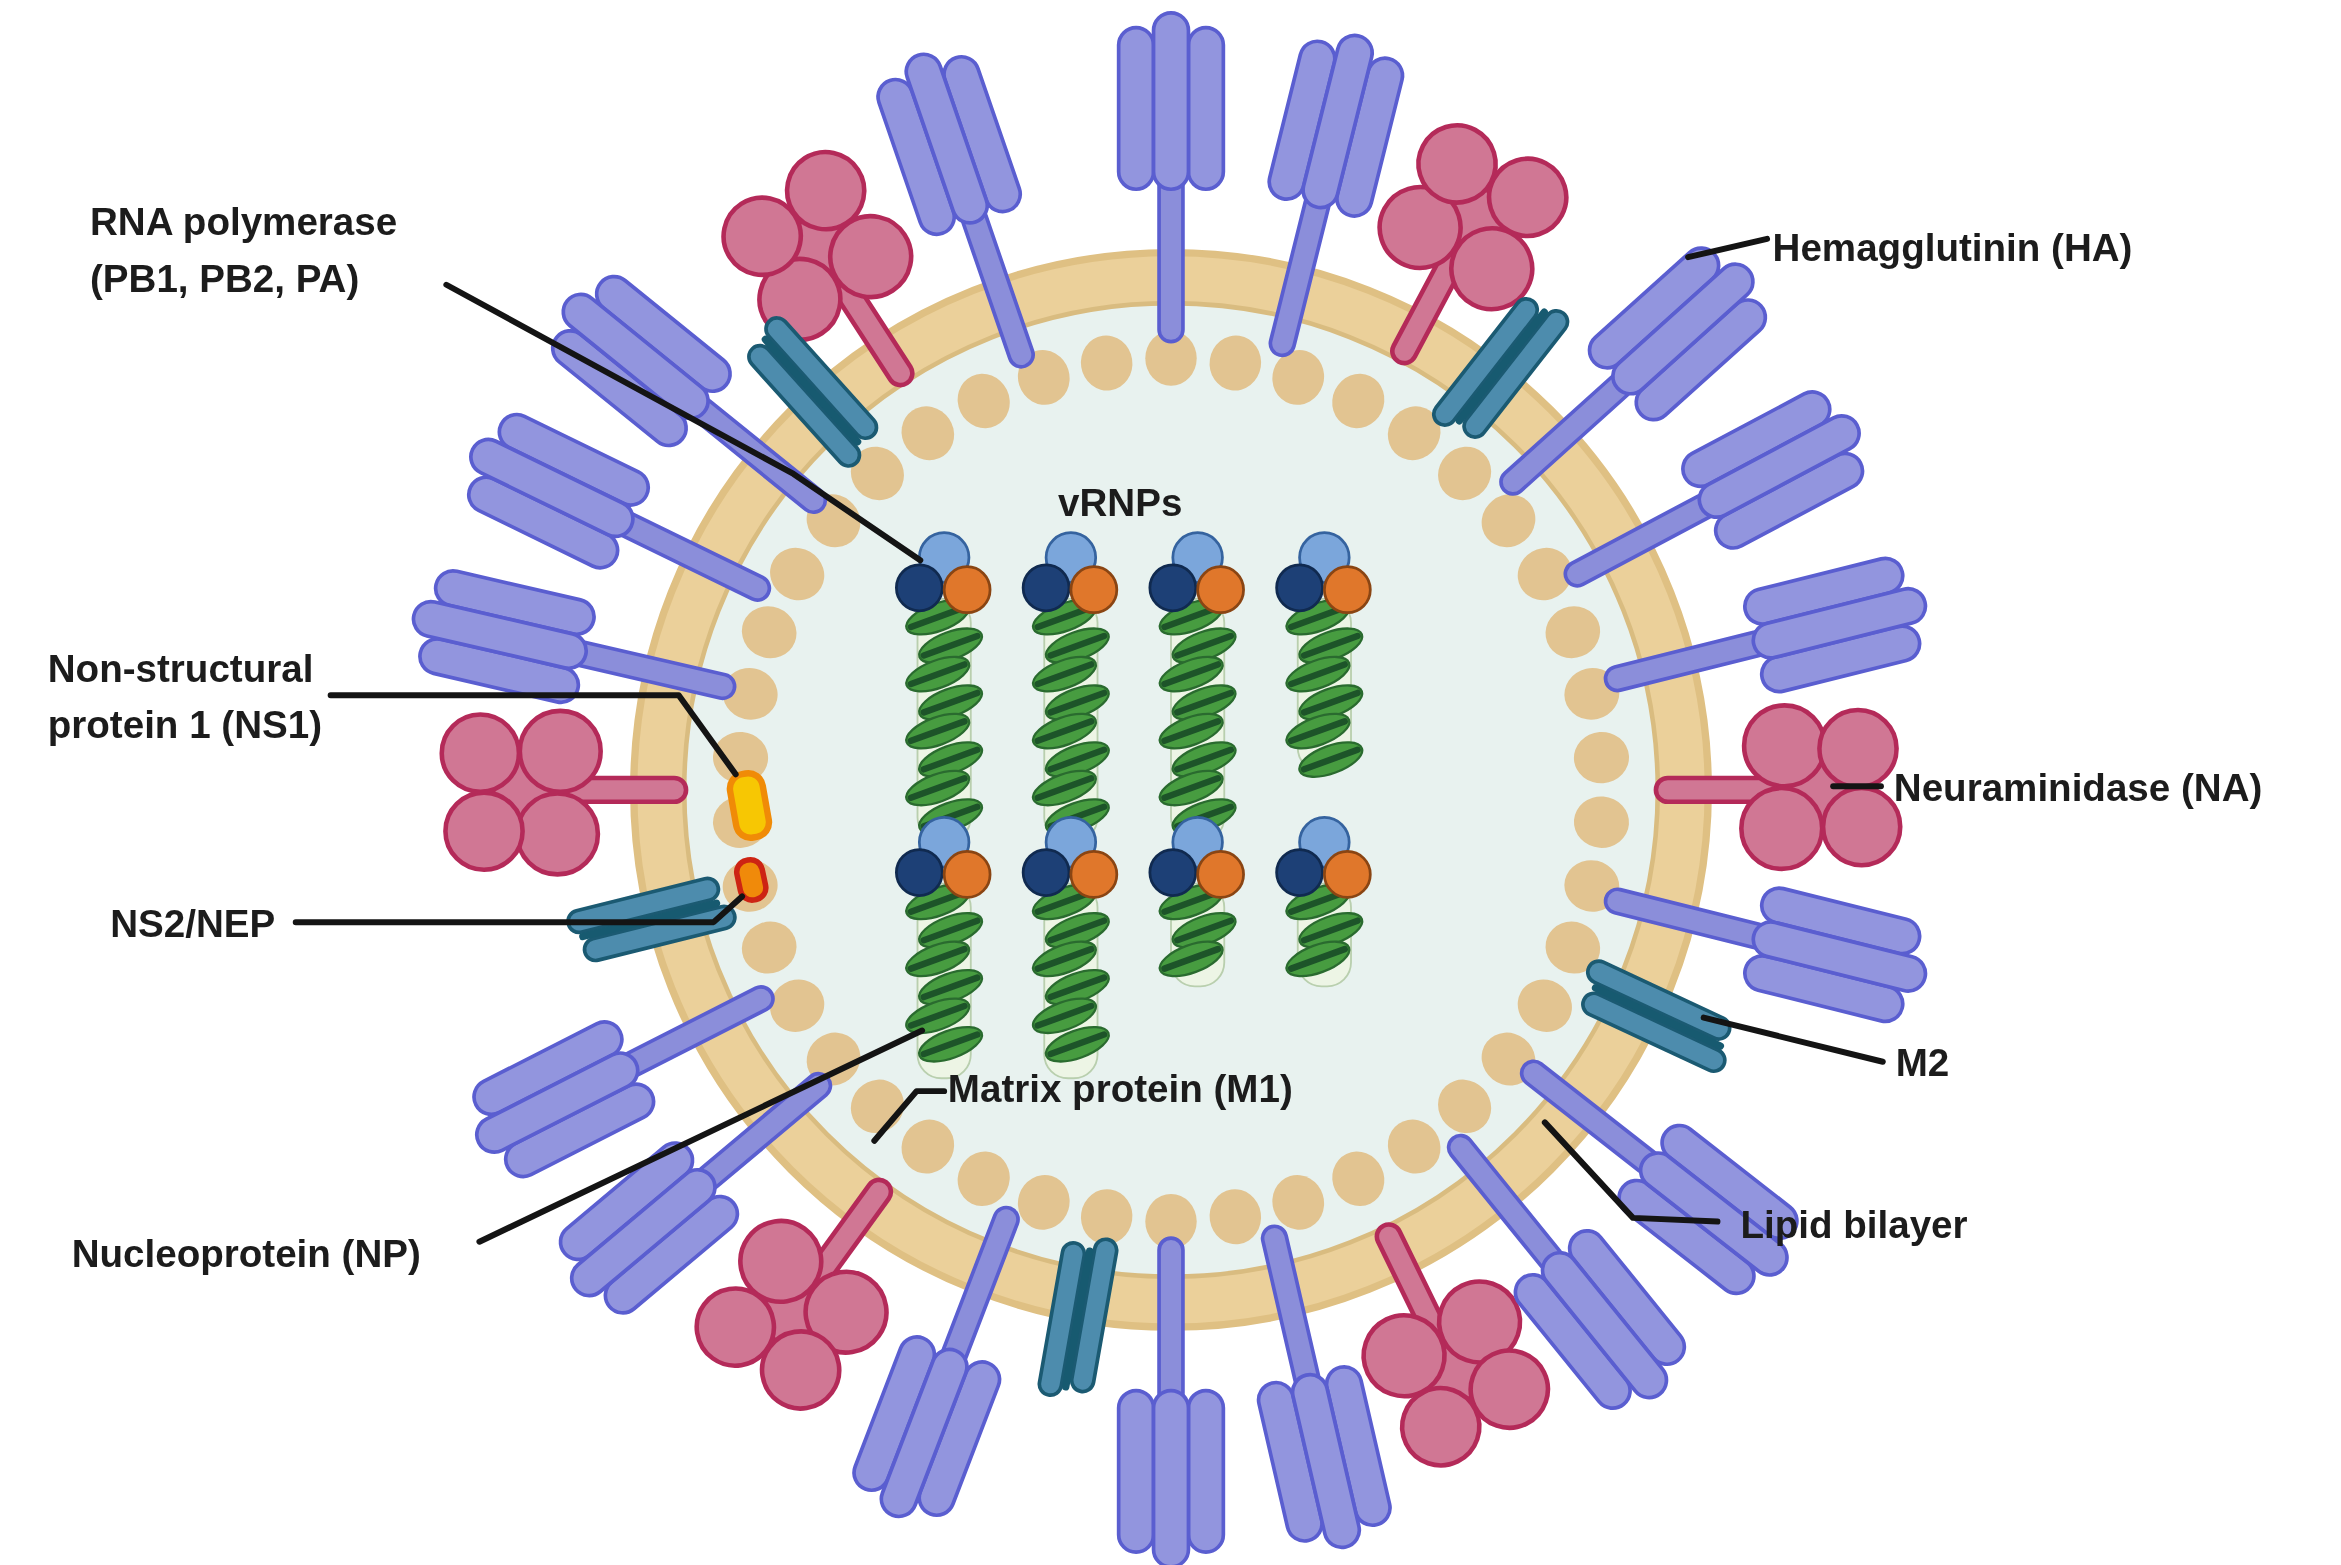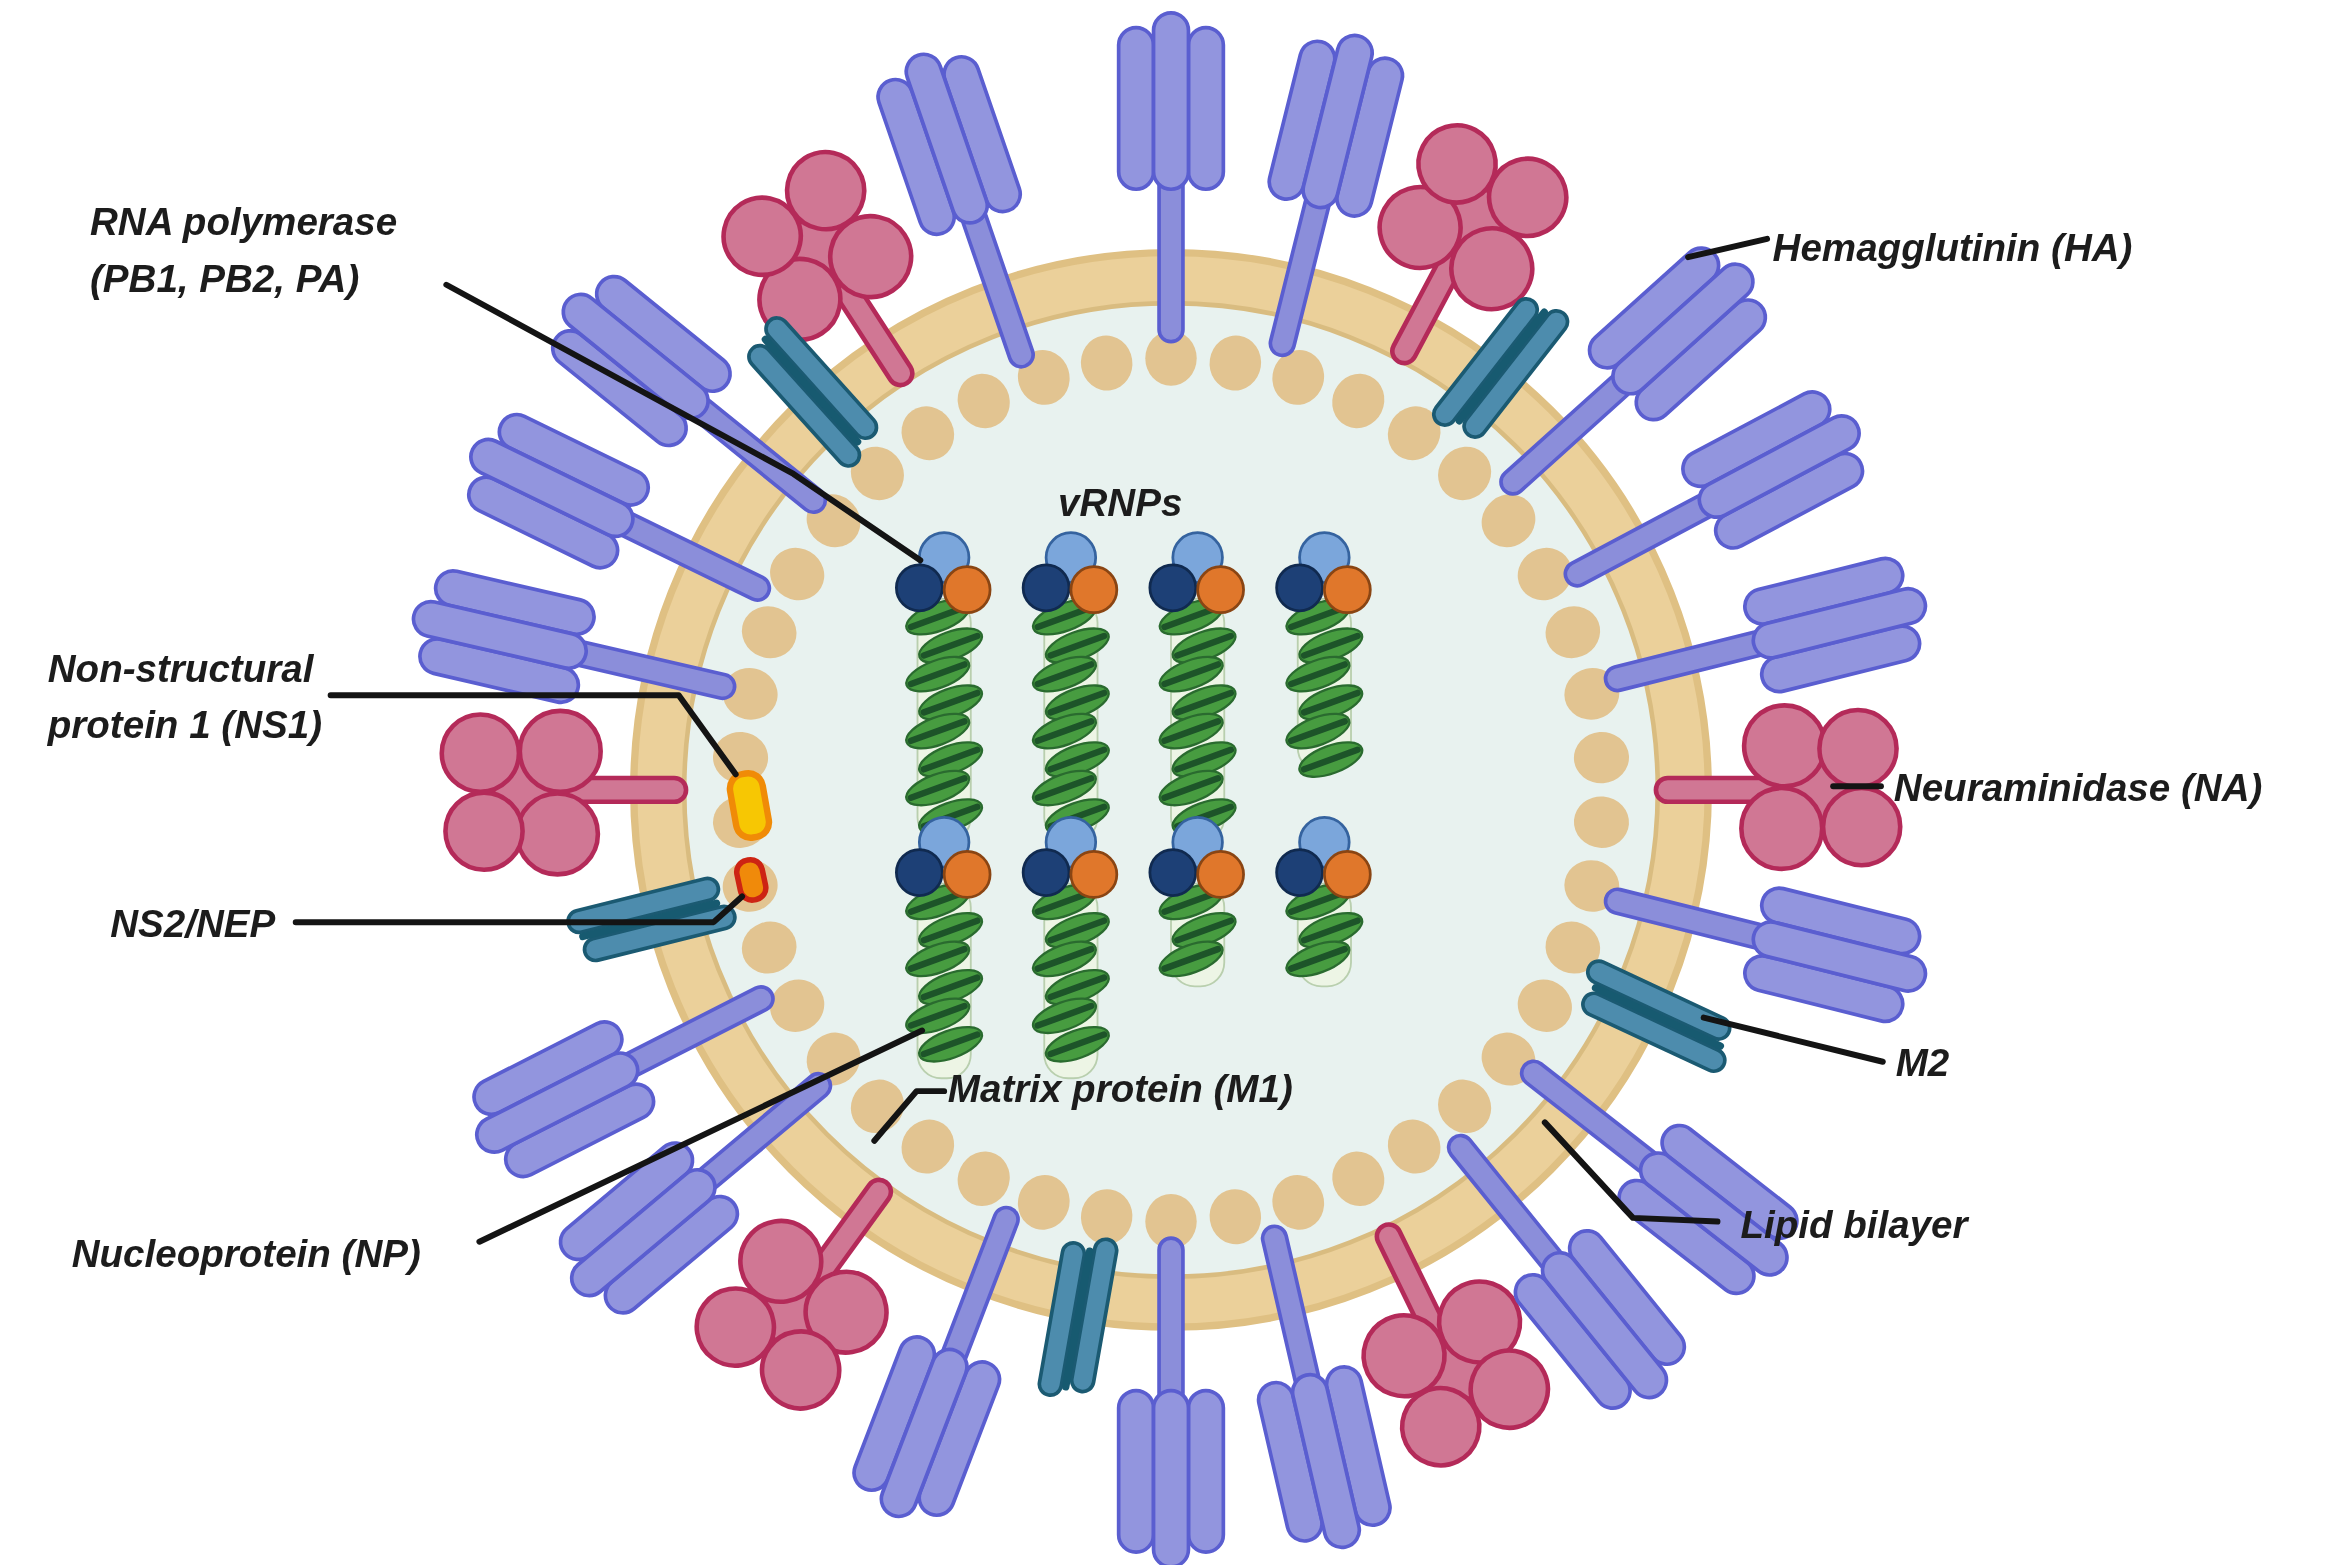--- a/index.html
+++ b/index.html
@@ -1,16 +1,16 @@
 <!DOCTYPE html>
 <html style="font-size:14.7px"><head>
 <meta charset="utf-8">
 <style>
   html,body{margin:0;padding:0;background:#ffffff;}
-  .stage{position:relative;width:2342px;height:1566px;background:#ffffff;overflow:hidden;font-style:italic;}
+  .stage{position:relative;width:2342px;height:1566px;background:#ffffff;overflow:hidden;}
   svg{display:block;}
   svg text{font-family:"Liberation Sans", sans-serif;font-weight:700;}
 </style>
 </head>
 <body>
 
 <div class="stage">
   <svg id="fig" viewBox="0 0 2550 1705" width="2342" height="1566" xmlns="http://www.w3.org/2000/svg">
       <g>
         <circle cx="1275" cy="860" r="585" fill="#ebd09a" stroke="#dfc083" stroke-width="8"></circle>

